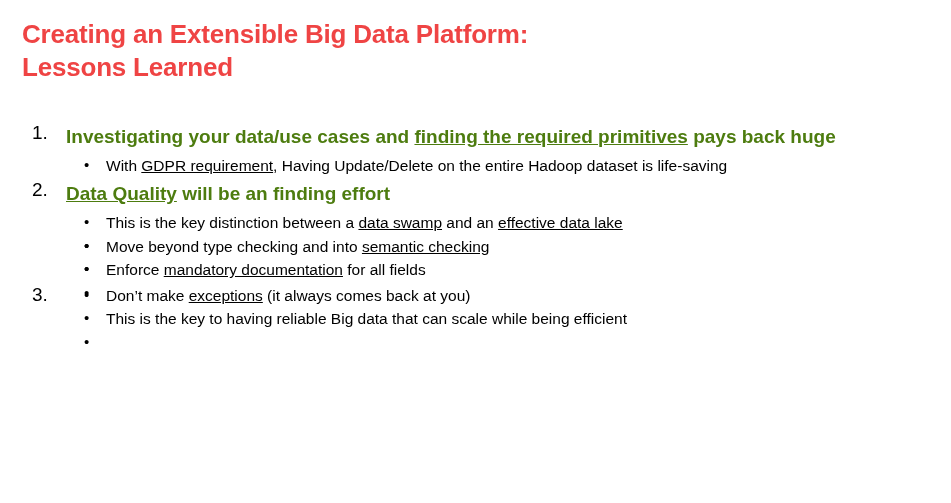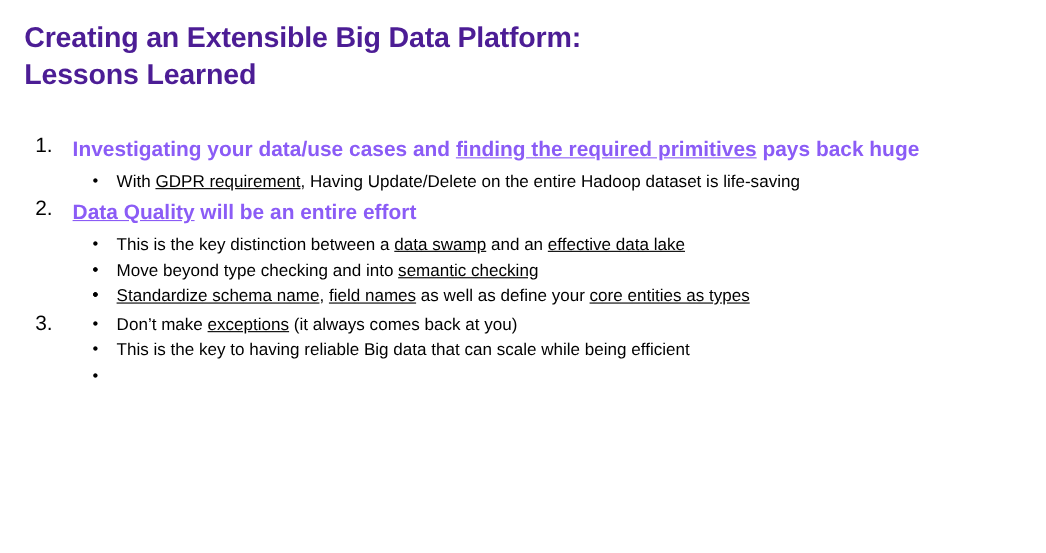--- a/index.html
+++ b/index.html
@@ -19,21 +19,21 @@
     position: absolute;
     left: 0;
     top: 0;
     width: 951px;
     height: 503px;
     background: #ffffff;
     box-sizing: border-box;
     padding: 14px 18px 0 22px;
   }
   .slide-title {
-    color: #4c1d95;
+    color: #ef4444;
     font-size: 26px;
     font-weight: bold;
     line-height: 1.27;
     letter-spacing: -0.2px;
     margin: 4px 0 0 0;
     white-space: pre-line;
   }
   .content {
     margin-top: 38px;
   }
@@ -52,21 +52,21 @@
     left: 10px;
     top: 0;
     font-size: 19px;
     font-weight: normal;
     color: #000;
   }
   .l1-text {
     font-size: 19px;
     font-weight: bold;
     line-height: 1.62;
-    color: #8b5cf6;
+    color: #4d7c0f;
   }
   ul.sub-list {
     list-style: none;
     margin: 1px 0 2px 0;
     padding: 0;
   }
   ul.sub-list > li {
     position: relative;
     padding-left: 40px;
     font-size: 15.5px;
@@ -96,28 +96,28 @@
     <ol class="main-list" id="main-list">
         <li>
           <span class="num">1.</span>
           <div class="l1-text"><span>Investigating your data/use cases and </span><u class="u">finding the required primitives</u><span> pays back huge</span></div>
           <ul class="sub-list">
             <li><span class="dot">•</span><span><span>With </span><u class="u">GDPR requirement</u><span>, Having Update/Delete on the entire Hadoop dataset is life-saving</span></span></li>
           </ul>
         </li>
         <li>
           <span class="num">2.</span>
-          <div class="l1-text"><u class="u">Data Quality</u><span> will be an entire effort</span></div>
+          <div class="l1-text"><u class="u">Data Quality</u><span> will be an finding effort</span></div>
           <ul class="sub-list">
             <li><span class="dot">•</span><span><span>This is the key distinction between a </span><u class="u">data swamp</u><span> and an </span><u class="u">effective data lake</u></span></li>
             <li><span class="dot">•</span></li>
             <li><span class="dot">•</span><span><span>Move beyond type checking and into </span><u class="u">semantic checking</u></span></li>
             <li><span class="dot">•</span></li>
+            <li><span class="dot">•</span><span><span>Enforce </span><u class="u">mandatory documentation</u><span> for all fields</span></span></li>
             <li><span class="dot">•</span></li>
-            <li><span class="dot">•</span><span><u class="u">Standardize schema name</u><span>, </span><u class="u">field names</u><span> as well as define your </span><u class="u">core entities as types</u></span></li>
           </ul>
         </li>
         <li>
           <span class="num">3.</span>
           <ul class="sub-list">
             <li><span class="dot">•</span><span><span>Don’t make </span><u class="u">exceptions</u><span> (it always comes back at you)</span></span></li>
             <li><span class="dot">•</span><span><span>This is the key to having reliable Big data that can scale while being efficient</span></span></li>
             <li><span class="dot">•</span></li>
           </ul>
         </li>

